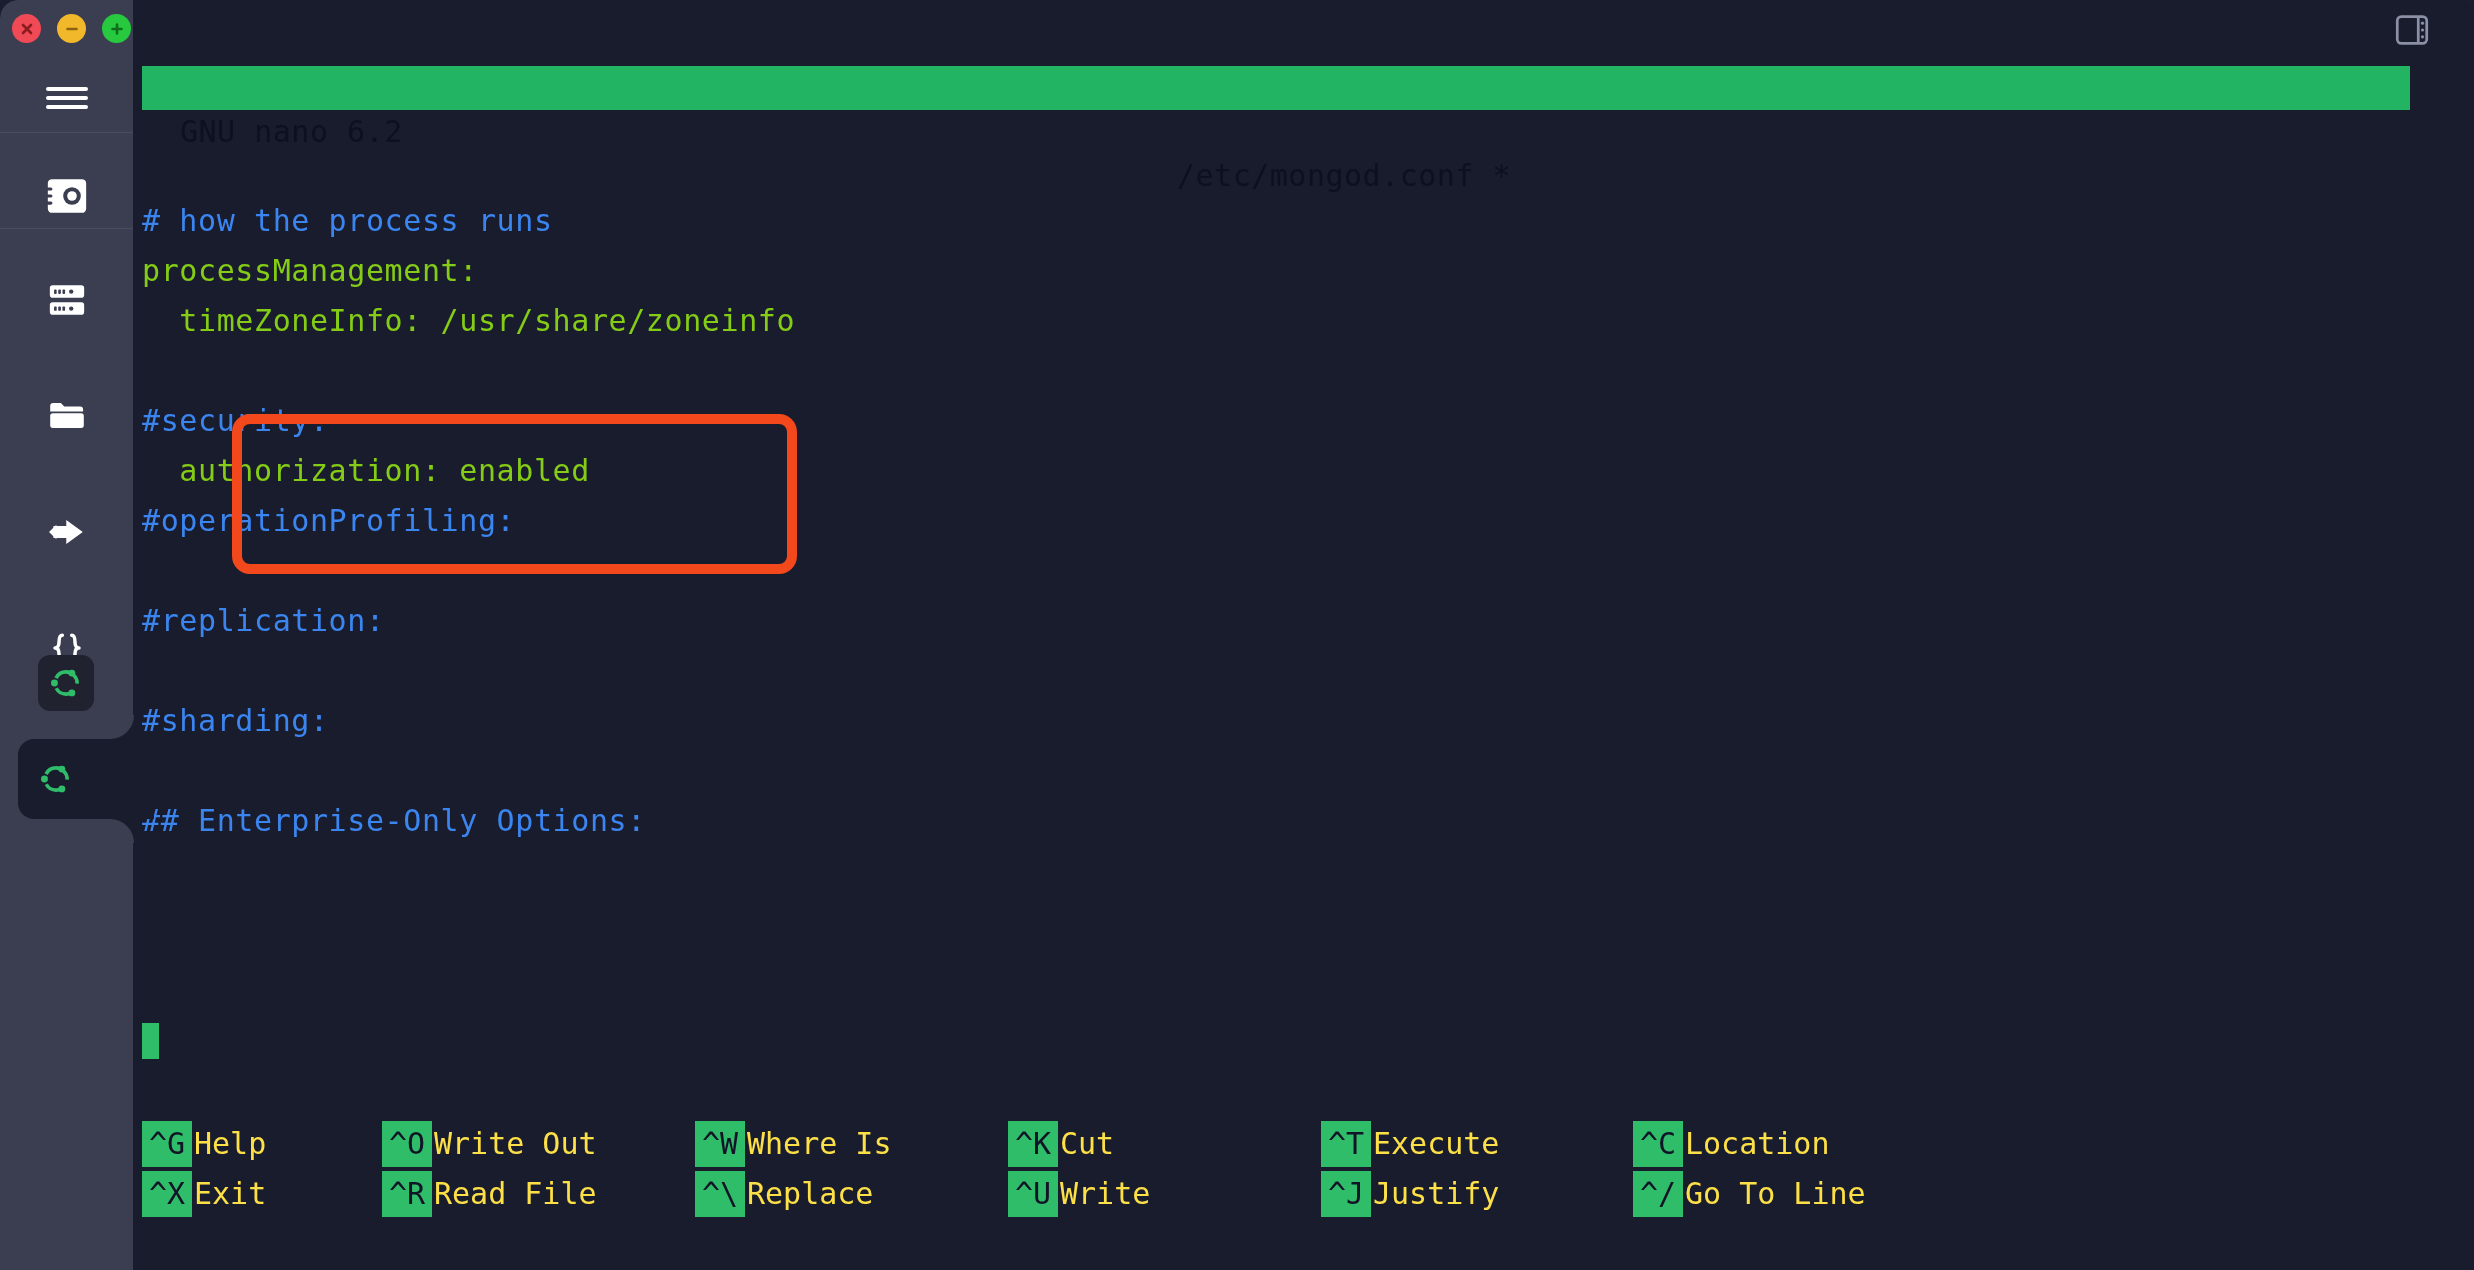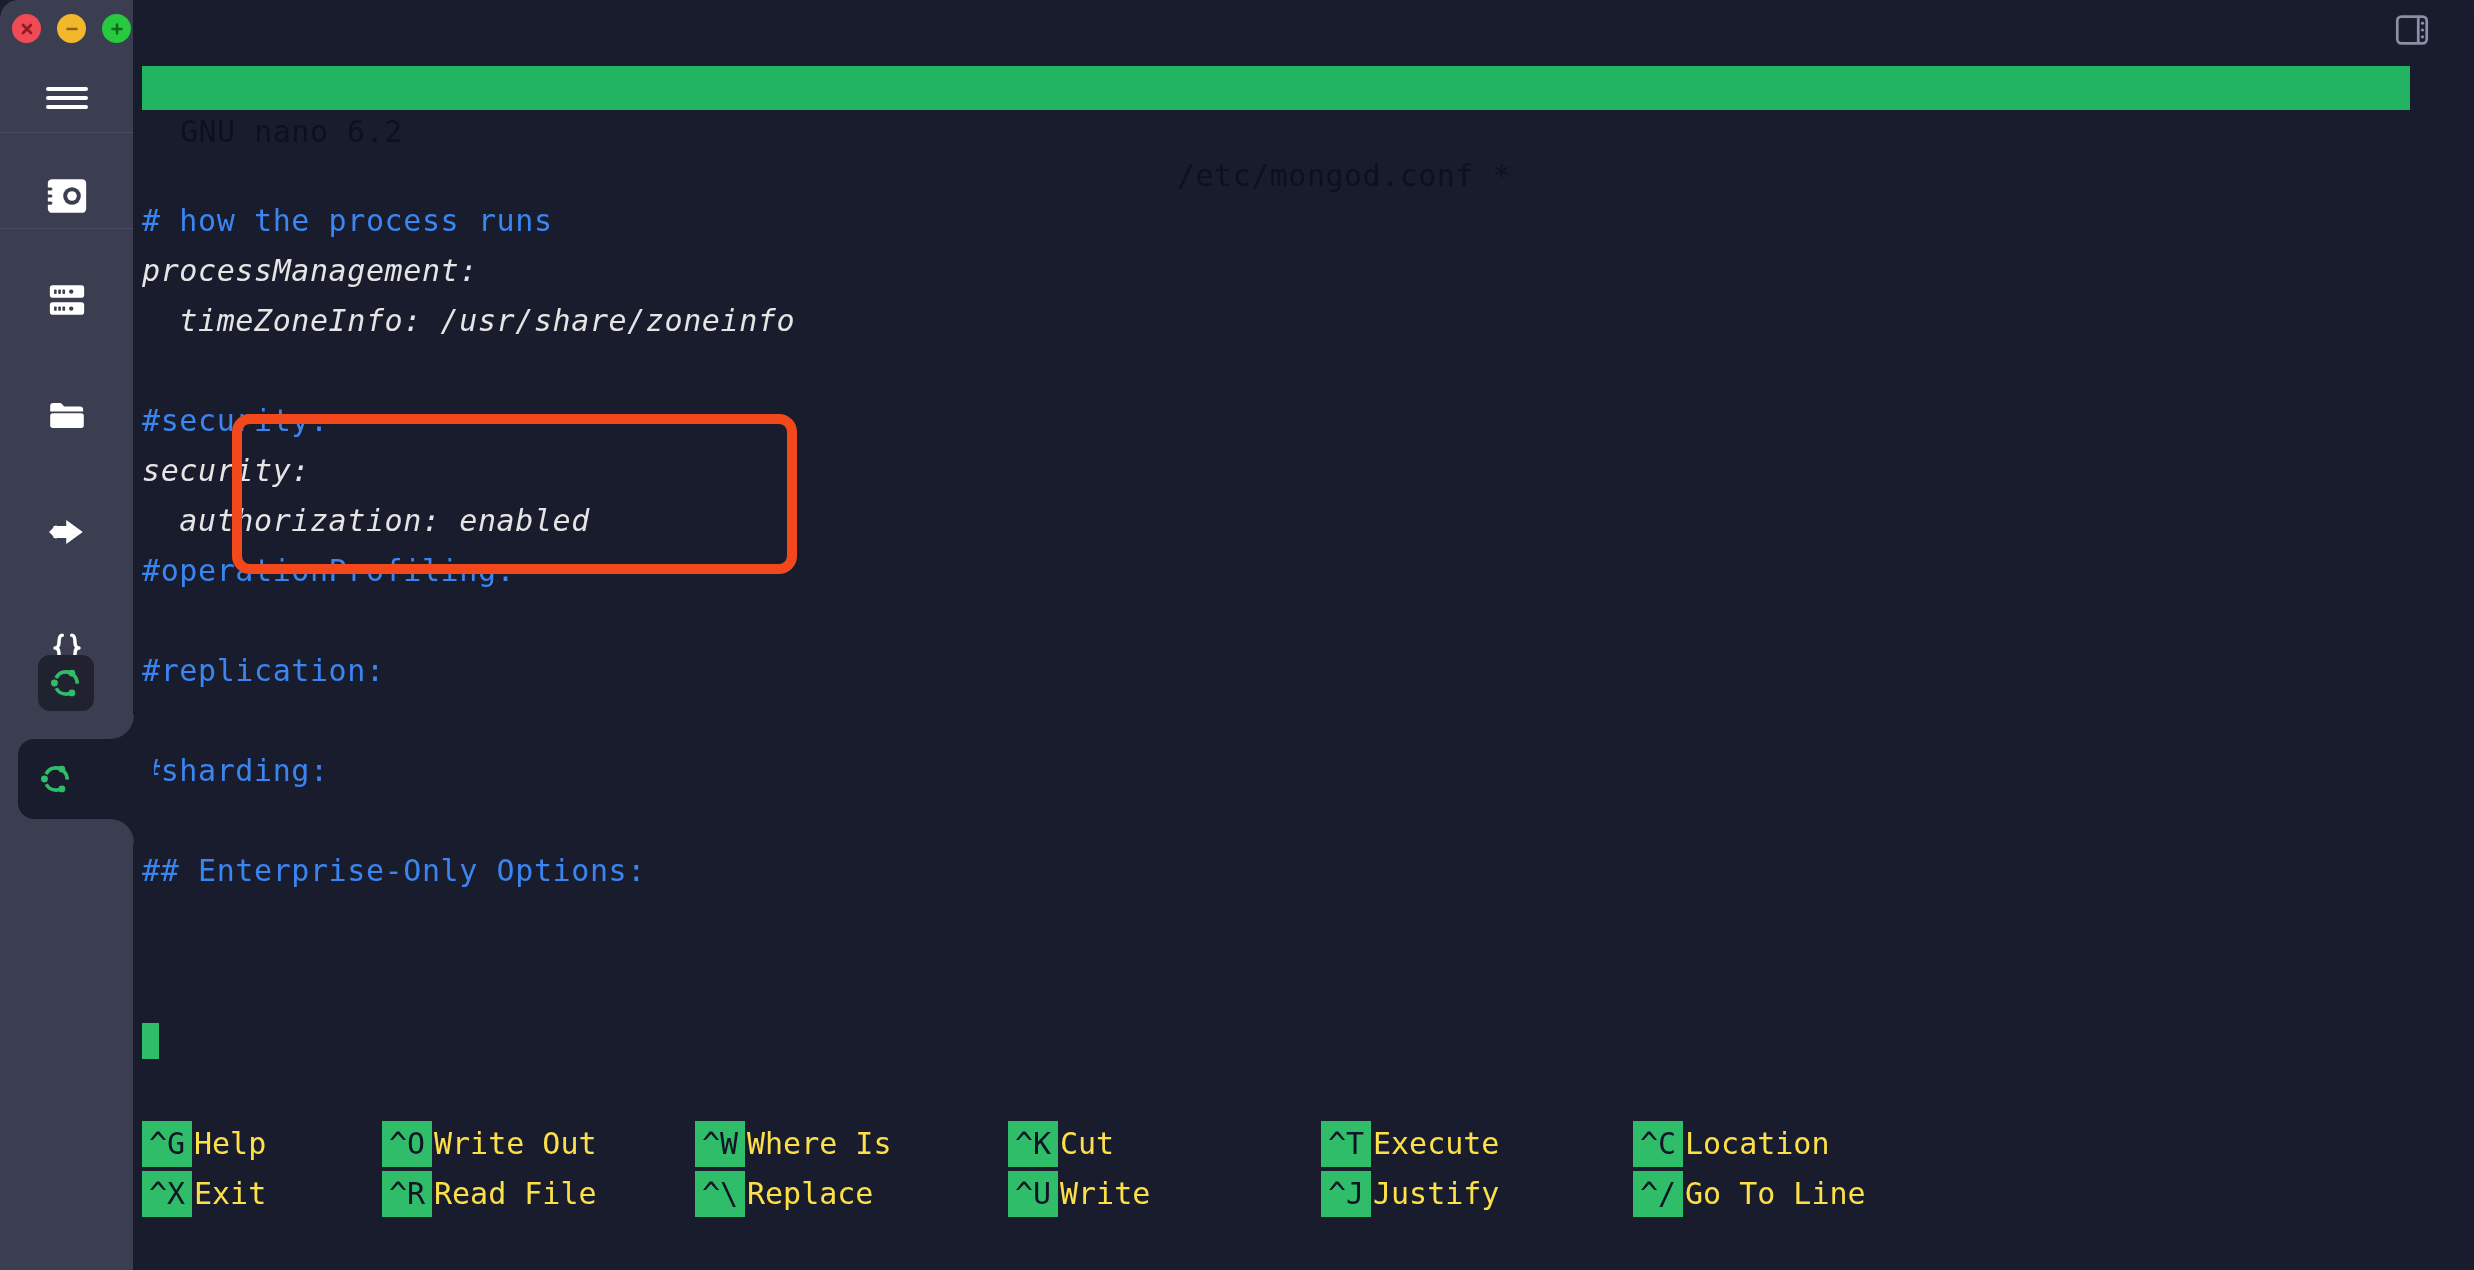--- a/index.html
+++ b/index.html
@@ -171,21 +171,21 @@
   }
   .code-line {
     height: 50px;
     padding-left: 27px;
     font-size: 30px;
     line-height: 50px;
     white-space: pre;
     letter-spacing: 0.6px;
   }
   .c-comment { color: #3b85f0; }
-  .c-key     { color: #e5e5e5; font-style: italic; }
+  .c-key     { color: #84cc16; }
 
   #cursor-line {
     position: absolute;
     left: 27px; top: 1023px;
     width: 17px; height: 36px;
     background: #2fbd6a;
   }
 
   
   #security-highlight {
@@ -353,21 +353,20 @@
       <span class="nt-version">GNU nano 6.2</span>
       <span class="nt-file">/etc/mongod.conf *</span>
     </div>
 
     <div id="code-area">
       <div class="code-line c-comment"># how the process runs</div>
       <div class="code-line c-key">processManagement:</div>
       <div class="code-line c-key">  timeZoneInfo: /usr/share/zoneinfo</div>
       <div class="code-line"></div>
       <div class="code-line c-comment">#security:</div>
-      <div class="code-line c-key">security:</div>
       <div class="code-line c-key">  authorization: enabled</div>
       <div class="code-line c-comment">#operationProfiling:</div>
       <div class="code-line"></div>
       <div class="code-line c-comment">#replication:</div>
       <div class="code-line"></div>
       <div class="code-line c-comment">#sharding:</div>
       <div class="code-line"></div>
       <div class="code-line c-comment">## Enterprise-Only Options:</div>
       <div class="code-line"></div>
     </div>

